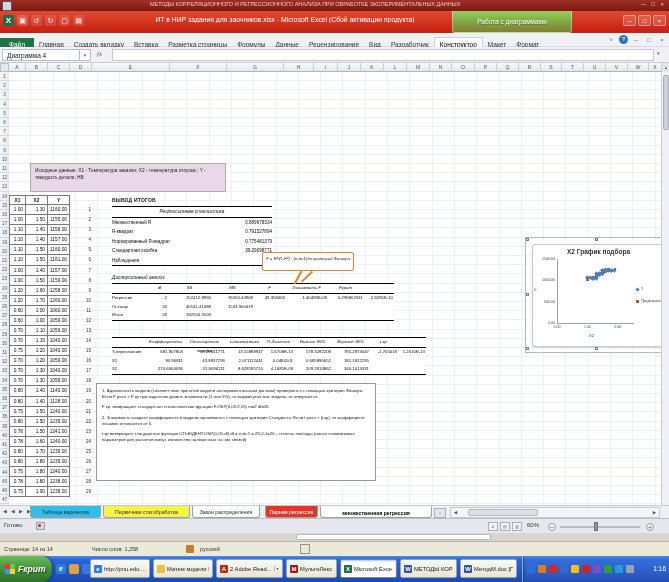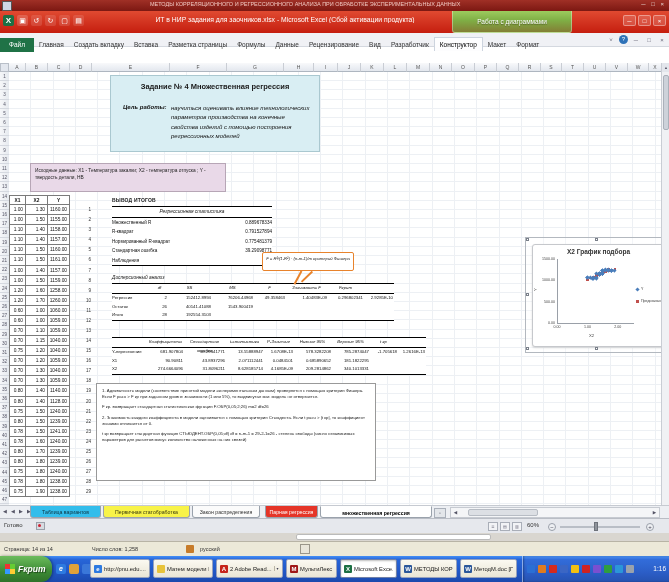--- a/index.html
+++ b/index.html
@@ -194,20 +194,27 @@
     <span id="filetab">Файл</span><span id="tab-strip"><span class="rtab">Главная</span><span class="rtab">Создать вкладку</span><span class="rtab">Вставка</span><span class="rtab">Разметка страницы</span><span class="rtab">Формулы</span><span class="rtab">Данные</span><span class="rtab">Рецензирование</span><span class="rtab">Вид</span><span class="rtab">Разработчик</span><span class="rtab active">Конструктор</span><span class="rtab">Макет</span><span class="rtab">Формат</span></span>
     <div id="tabrow-right" class="abs">
       <span class="mini">˅</span>
       <span id="help-icon">?</span>
       <span class="mini">─</span>
       <span class="mini">□</span>
       <span class="mini">×</span>
     </div>
   </div>
 
+  <div id="fbar" class="abs">
+    <div id="namebox" class="abs">Диаграмма 4</div>
+    <div id="namebox-dd" class="abs">▾</div>
+    <span id="fx" class="abs">fx</span>
+    <div id="finput" class="abs"></div>
+    <span id="fbar-dd" class="abs">▾</span>
+  </div>
 
   <div id="corner" class="abs"></div>
   <div id="colheads" class="abs">
       <div class="colh" style="left: 0px; width: 17px;">A</div>
       <div class="colh" style="left: 17px; width: 22px;">B</div>
       <div class="colh" style="left: 39px; width: 22px;">C</div>
       <div class="colh" style="left: 61px; width: 22px;">D</div>
       <div class="colh" style="left: 83px; width: 78px;">E</div>
       <div class="colh" style="left: 161px; width: 57px;">F</div>
       <div class="colh" style="left: 218px; width: 57px;">G</div>
@@ -273,25 +280,20 @@
       <div class="rowh" style="top: 368px;">41</div>
       <div class="rowh" style="top: 377.2px;">42</div>
       <div class="rowh" style="top: 386.4px;">43</div>
       <div class="rowh" style="top: 395.6px;">44</div>
       <div class="rowh" style="top: 404.8px;">45</div>
       <div class="rowh" style="top: 414px;">46</div>
       <div class="rowh" style="top: 423.2px;">47</div>
     </div>
 
   <div id="sheet" class="abs">
-    <div id="titlebox" class="abs">
-      <div id="tb-title" class="abs">Задание № 4 Множественная регрессия</div>
-      <div id="tb-goal-label" class="abs">Цель работы:</div>
-      <div id="tb-goal" class="abs">научиться оценивать влияние технологических параметров производства на конечные свойства изделий с помощью построения регрессионных моделей</div>
-    </div>
     <div id="srcnote" class="abs">Исходные данные:  X1 - Температура закалки;  X2 - температура отпуска ;   Y - твердость детали, НВ</div>
 
     <div id="dtable" class="abs">
         <div class="drow dhead">
           <div class="dcell" style="width: 17px;">X1</div>
           <div class="dcell" style="width: 22px;">X2</div>
           <div class="dcell" style="width: 22px;">Y</div>
           <div class="didx"></div>
         </div>
         <div class="drow">

